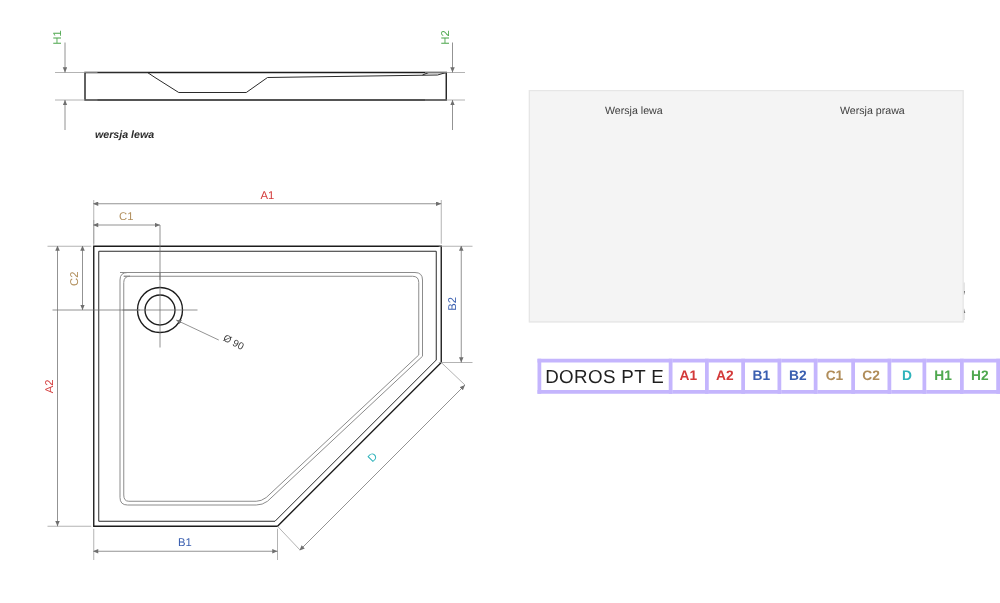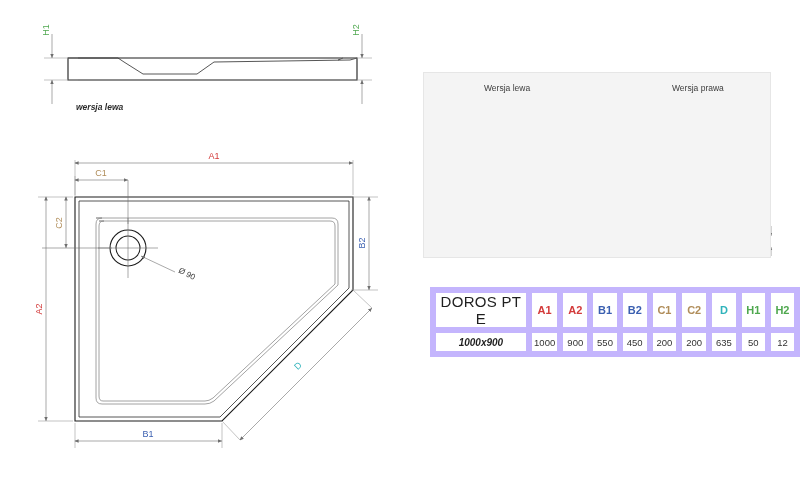--- a/index.html
+++ b/index.html
@@ -43,21 +43,21 @@
   }
 
   
   #spec{
     position:absolute;left:430px;top:287px;
     border-collapse:collapse;
     border:1.6px solid #4a4a4a;
     background:#fff;
   }
   #spec td{
-    border:6px solid #c4b5fd;
+    border:3px solid #c4b5fd;
     text-align:center;
     font-family:"Liberation Sans", sans-serif;
     color:#1f1f1f;
     padding:0;
   }
   #spec .hd-name{
     font-size:15px;letter-spacing:.3px;width:108px;height:22px;
     font-weight:400;
   }
   #spec .hd-col{font-size:11px;font-weight:bold;width:28px;height:22px;}
@@ -288,28 +288,16 @@
         <td class="hd-col c-A">A1</td>
         <td class="hd-col c-A">A2</td>
         <td class="hd-col c-B">B1</td>
         <td class="hd-col c-B">B2</td>
         <td class="hd-col c-C">C1</td>
         <td class="hd-col c-C">C2</td>
         <td class="hd-col c-D">D</td>
         <td class="hd-col c-H">H1</td>
         <td class="hd-col c-H">H2</td>
       </tr>
-      <tr>
-        <td class="model">1000x900</td>
-        <td class="val">1000</td>
-        <td class="val">900</td>
-        <td class="val">550</td>
-        <td class="val">450</td>
-        <td class="val">200</td>
-        <td class="val">200</td>
-        <td class="val">635</td>
-        <td class="val">50</td>
-        <td class="val">12</td>
-      </tr>
     </tbody>
   </table>
 
 </div>
 
 </body></html>

